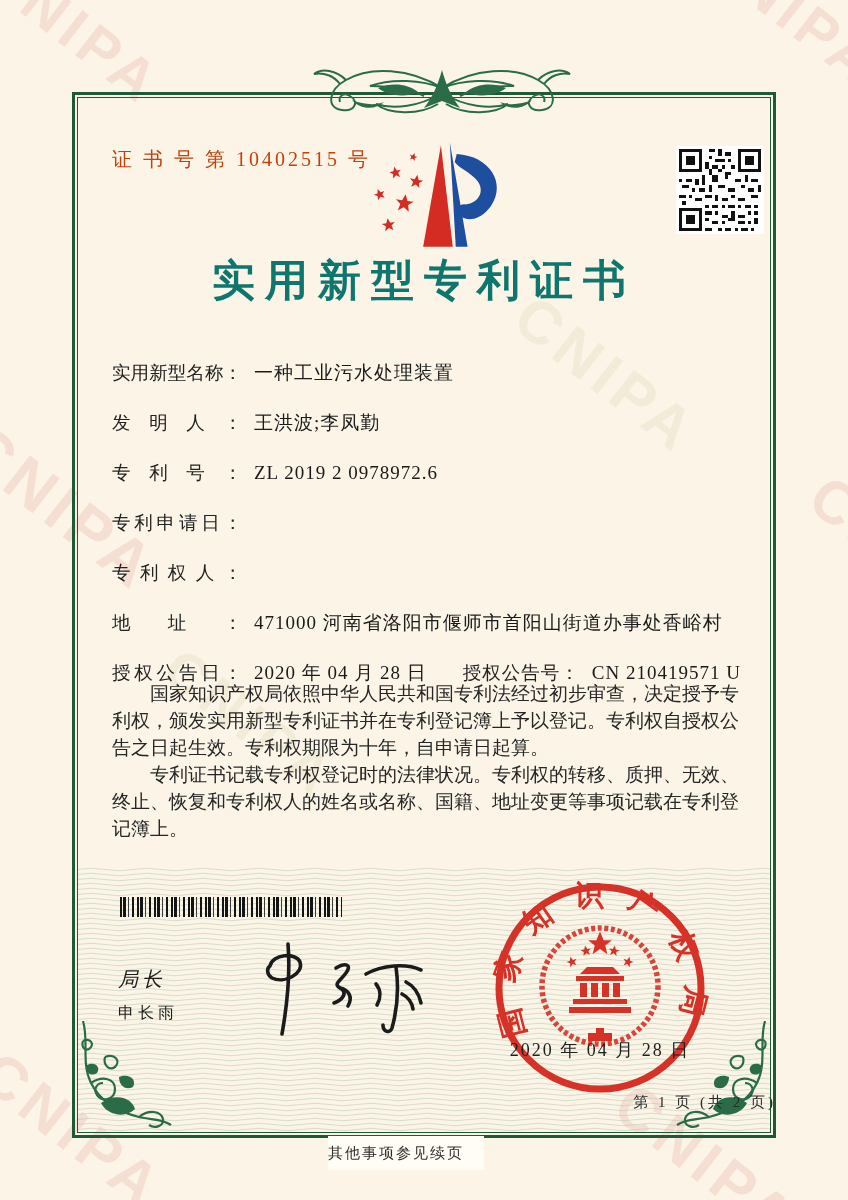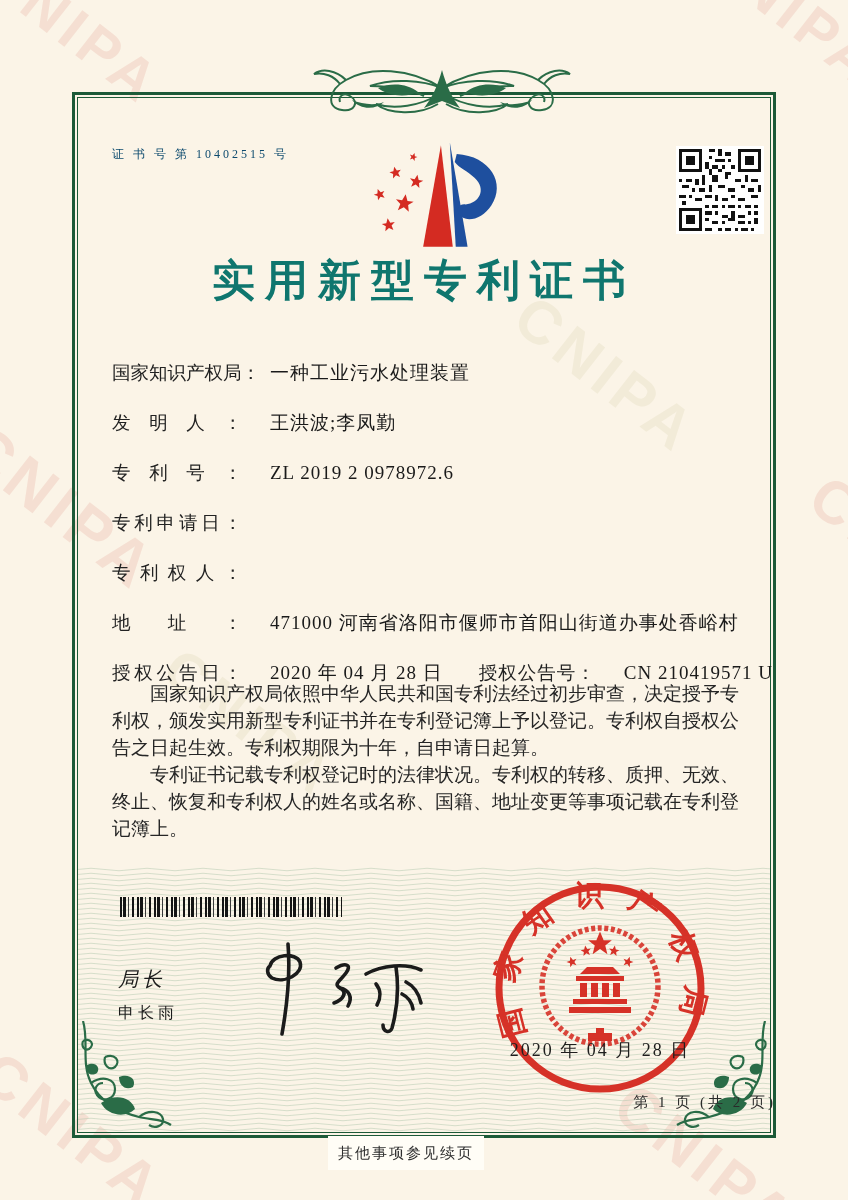--- a/index.html
+++ b/index.html
@@ -33,40 +33,40 @@
   
   .waves{position:absolute;left:77px;top:867px;width:694px;height:266px;}
   
   .ornament-top{position:absolute;left:282px;top:58px;width:320px;height:64px;}
   .corner{position:absolute;width:100px;height:114px;}
   .corner.left{left:75px;top:1021px;}
   .corner.right{left:673px;top:1021px;transform:scaleX(-1);}
   
   .cert-no{
     position:absolute;left:112px;top:146px;
-    font-size:12px;letter-spacing:3px;color:#0c4a6e;
+    font-size:20px;letter-spacing:3px;color:#c2410c;
   }
   .logo{position:absolute;left:356px;top:140px;width:158px;height:114px;}
   .qr{position:absolute;left:676px;top:146px;width:88px;height:88px;background:#fff;padding:3px;box-sizing:border-box;}
   .qr svg{width:100%;height:100%;display:block;}
   .title{
     position:absolute;left:72px;right:72px;top:252px;
     text-align:center;
     font-size:43px;font-weight:bold;letter-spacing:10px;
     color:#0f766e;
   }
   
   .fields{position:absolute;left:112px;top:352px;width:640px;}
   .frow{position:absolute;left:0;height:30px;display:flex;align-items:baseline;white-space:nowrap;}
   .flabel{
     display:inline-block;width:130px;
     font-size:18.5px;color:#222;
     text-align:justify;text-align-last:justify;
   }
-  .fvalue{font-size:19px;color:#1a1a1a;margin-left:28px;letter-spacing:1px;}
+  .fvalue{font-size:19px;color:#1a1a1a;margin-left:12px;letter-spacing:1px;}
   .flabel2{font-size:18.5px;color:#222;margin-left:36px;letter-spacing:1px;}
   
   .bodytext{
     position:absolute;left:112px;top:680px;width:630px;
     font-size:19px;line-height:27px;color:#262626;
   }
   .bodytext p{margin:0;text-indent:2em;}
   
   .barcode{
     position:absolute;left:120px;top:897px;width:222px;height:20px;
@@ -83,21 +83,21 @@
   
   .seal{position:absolute;left:490px;top:878px;width:220px;height:220px;opacity:.95;}
   
   .page-num{
     position:absolute;left:72px;right:72px;top:1093px;
     text-align:right;font-size:15px;letter-spacing:3px;color:#2a2a2a;
   }
   .cont-strip{
     position:absolute;left:328px;top:1136px;width:156px;height:34px;
     background:#fffdf6;
-    display:flex;align-items:center;justify-content:center;
+    display:flex;align-items:center;
   }
   .cont-strip span{font-size:15px;letter-spacing:2px;color:#2e2e2e;}
 </style>
 </head>
 <body>
 
 <div class="page">
 
   <span class="wm" style="left:-30px;top:-6px;font-size:58px;color:#f5dfd2;">CNIPA</span>
   <span class="wm" style="left:688px;top:-24px;font-size:58px;color:#f5dfd2;">CNIPA</span>
@@ -217,21 +217,21 @@
         M8,21h1v1h-1z M10,22h2v1h-2z M13,22h1v1h-1z M15,21h2v1h-2z M18,22h2v1h-2z M21,22h1v1h-1z M23,21h1v2h-1z
         M8,24h2v1h-2z M12,24h1v1h-1z M14,24h2v1h-2z M17,24h1v1h-1z M19,24h2v1h-2z M22,24h1v1h-1z"></path>
       </g>
     </svg>
   </div>
 
   <div class="title">实用新型专利证书</div>
 
   <div class="fields">
     <div class="frow" style="top:8px">
-      <span class="flabel">国家知识产权局：</span>
+      <span class="flabel">实用新型名称：</span>
       <span class="fvalue">一种工业污水处理装置</span>
     </div>
     <div class="frow" style="top:58px">
       <span class="flabel">发明人：</span>
       <span class="fvalue">王洪波;李凤勤</span>
     </div>
     <div class="frow" style="top:108px">
       <span class="flabel">专利号：</span>
       <span class="fvalue">ZL 2019 2 0978972.6</span>
     </div>

